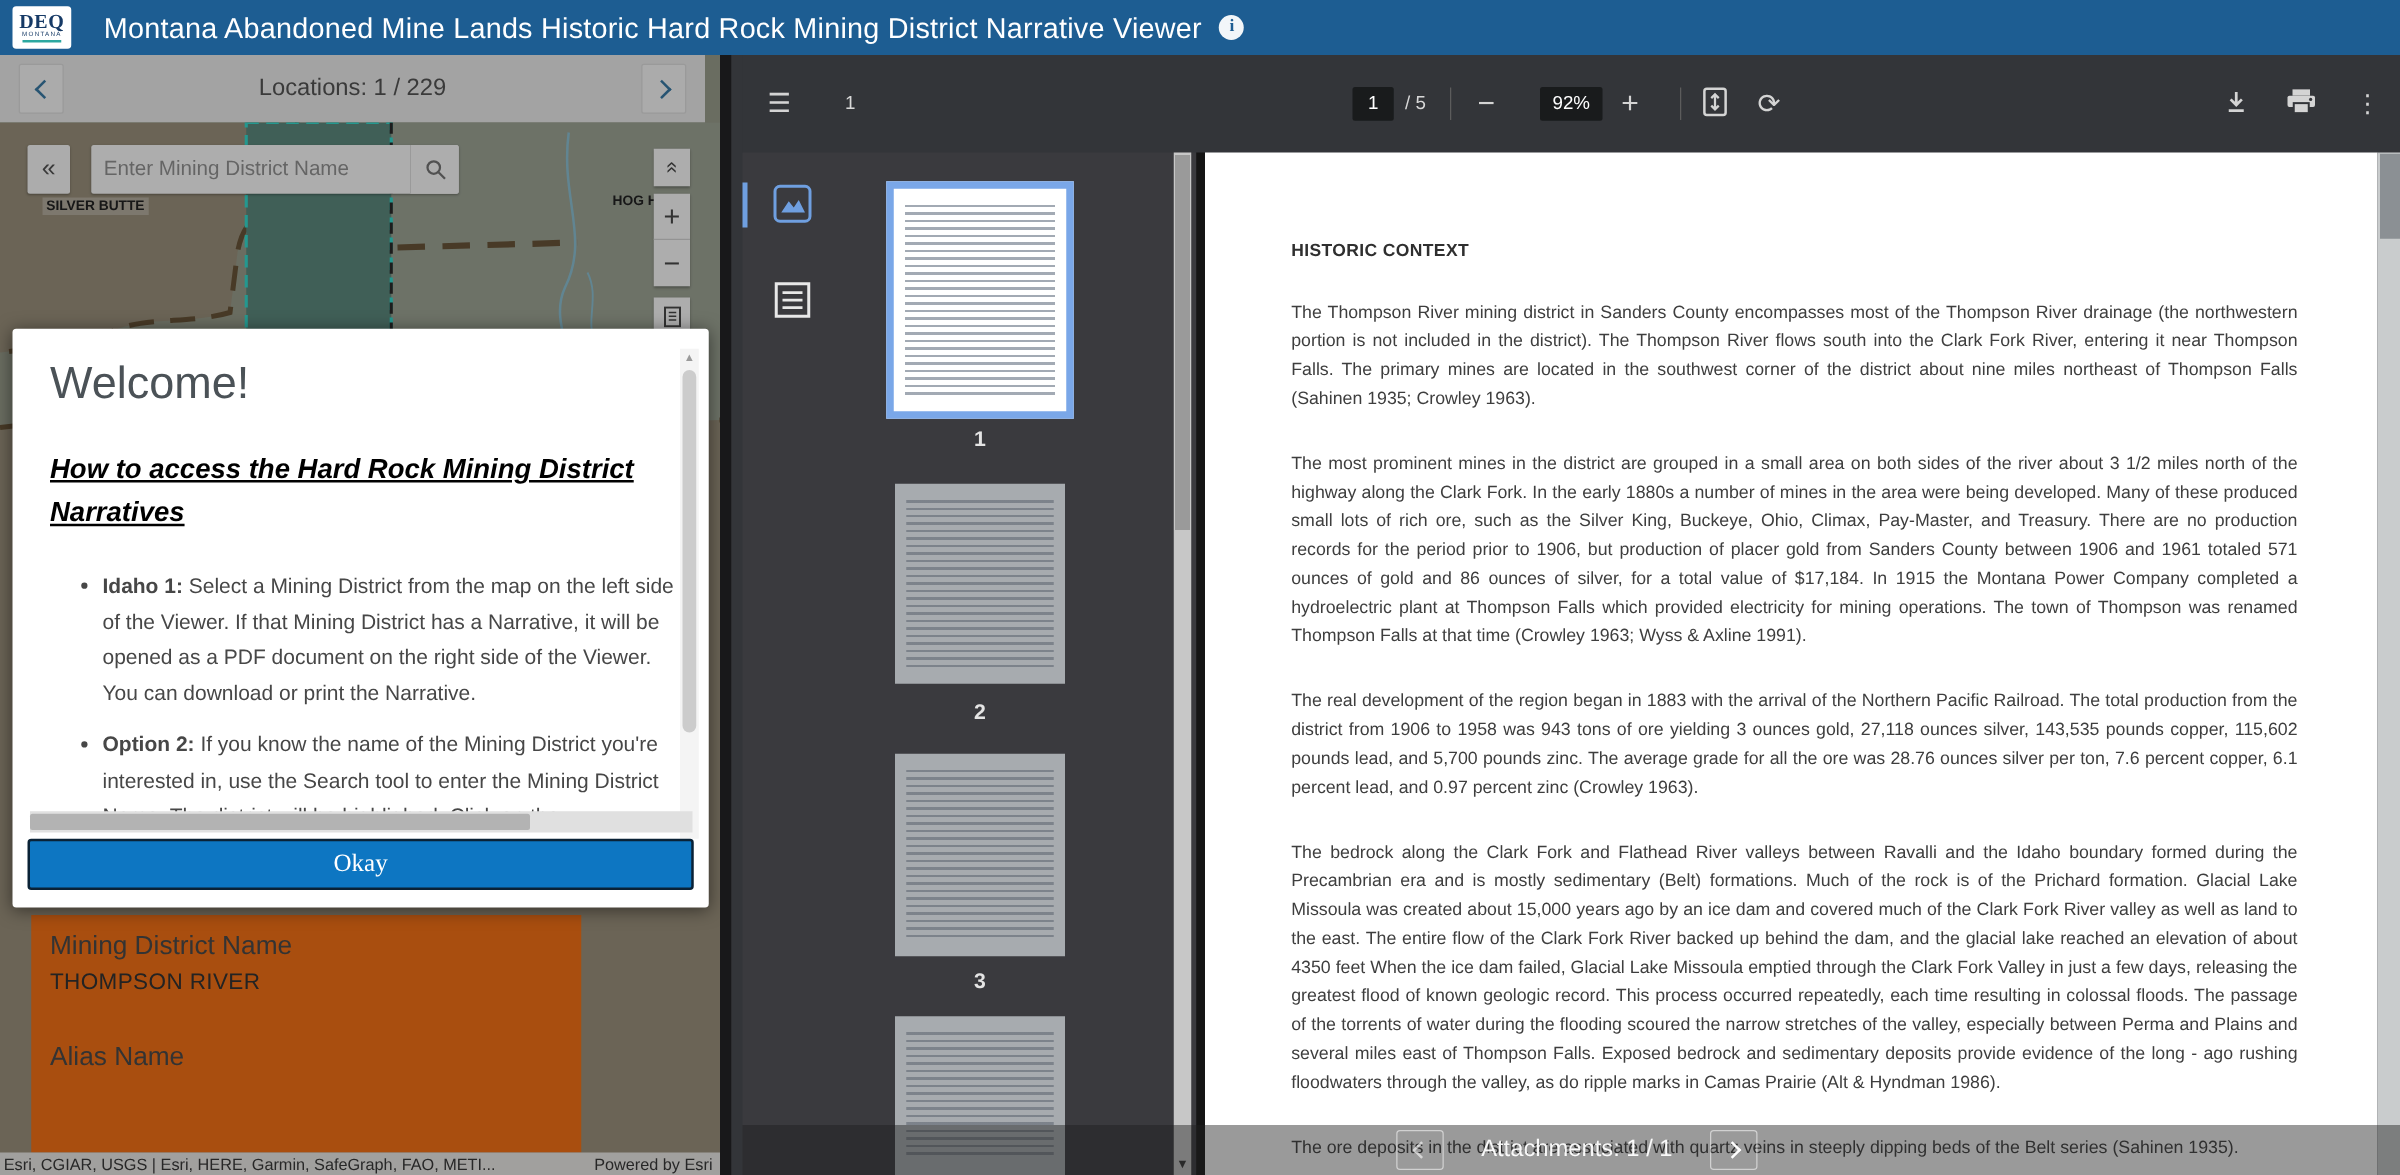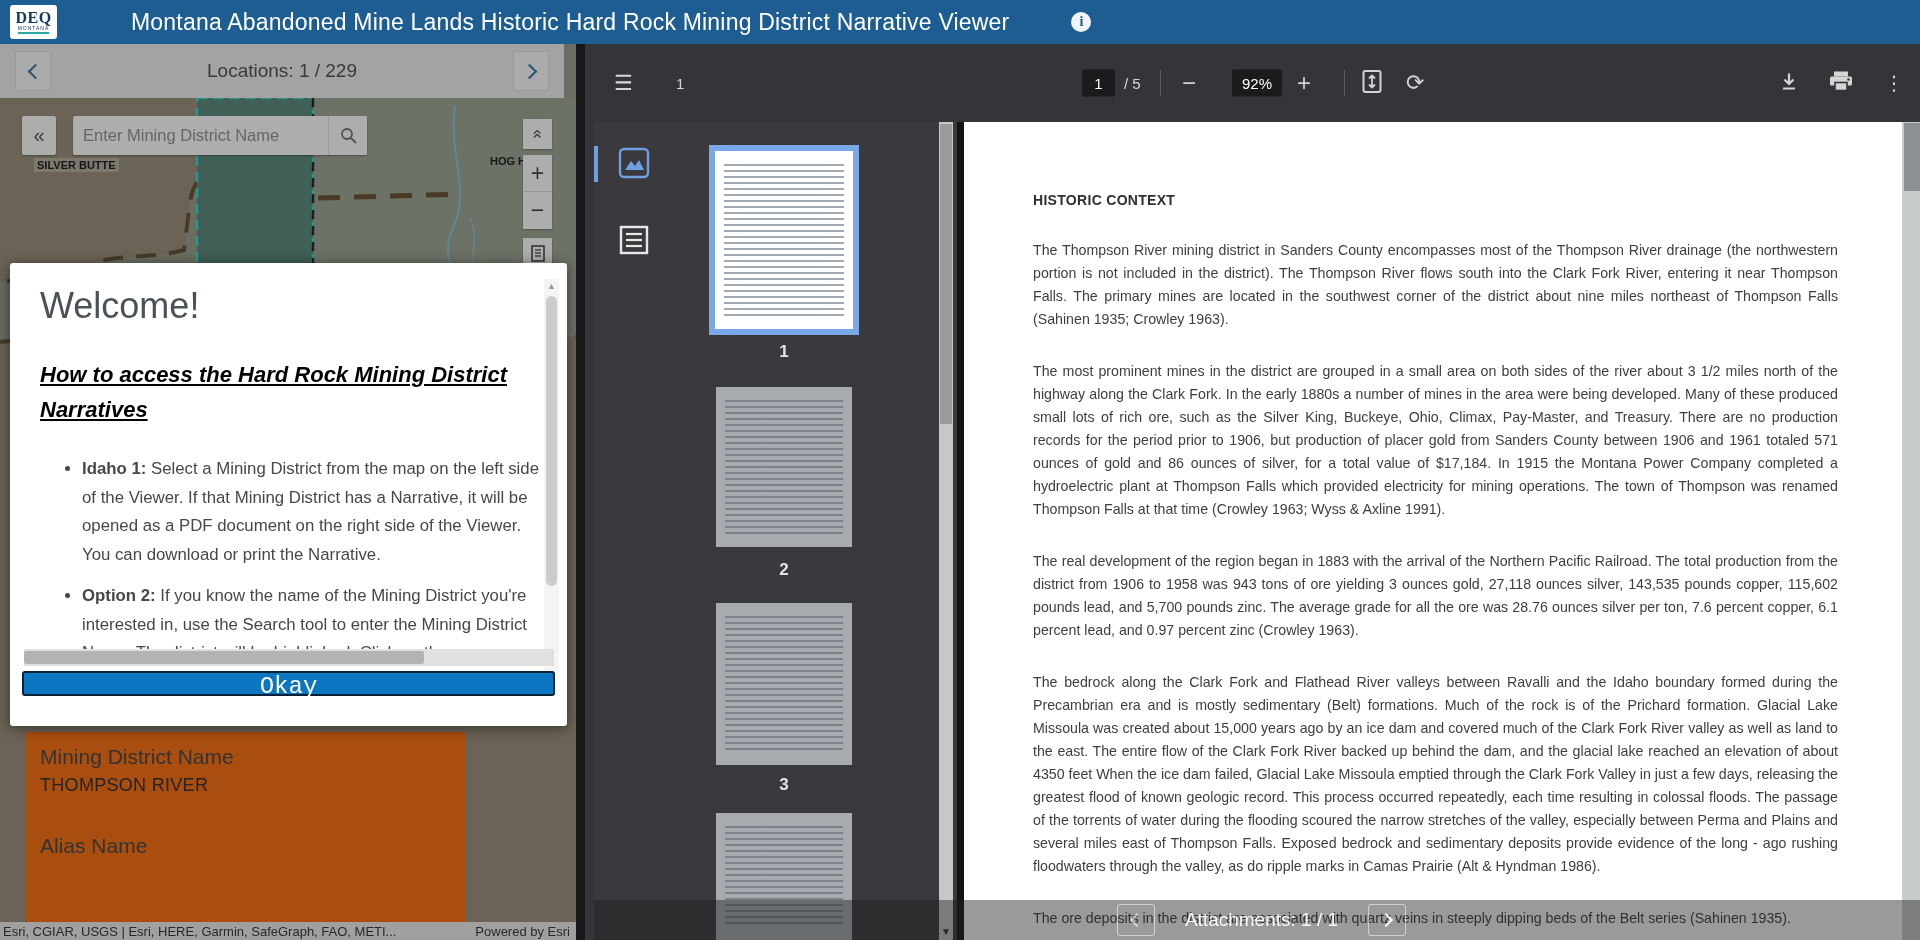--- a/index.html
+++ b/index.html
@@ -2,21 +2,21 @@
 <html><head>
 <meta charset="utf-8">
 <style>
   * { margin:0; padding:0; box-sizing:border-box; }
   html,body { width:1920px; height:940px; overflow:hidden; background:#222;
               font-family:"Liberation Sans", sans-serif; }
   .app { position:relative; width:1920px; height:940px; background:#38383d; }
 
   
   .app-header { position:absolute; left:0; top:0; width:1920px; height:44px;
-    background:#1d5d92; display:flex; align-items:center; padding-left:10px; z-index:50;gap:48px; }
+    background:#1d5d92; display:flex; align-items:center; padding-left:10px; z-index:50; }
   .deq-logo { width:47px; height:34px; background:#fff; border-radius:3px;
     display:flex; flex-direction:column; align-items:center; justify-content:center; line-height:1; }
   .deq-logo .deq-big { font-family:"Liberation Serif", serif; font-weight:700; font-size:16px; color:#163a66; letter-spacing:.5px; }
   .deq-logo .deq-small { font-size:5px; color:#163a66; letter-spacing:1px; border-bottom:2px solid #2ca8a0; padding-bottom:1px; }
   .app-title { color:#fff; font-size:23px; font-weight:400; margin-left:26px; letter-spacing:.2px; }
   .info-badge { width:20px; height:20px; border-radius:50%; background:#f2f6f9; color:#1d5d92;
     font-weight:700; font-size:14px; font-family:"Liberation Serif", serif;
     display:flex; align-items:center; justify-content:center; margin-left:14px; }
 
   
@@ -67,23 +67,23 @@
     line-height:35px; margin:30px 30px 0 30px; }
   .dlg-list { margin:28px 0 0 0; padding-left:72px; width:540px; }
   .dlg-list li { font-size:16.8px; color:#474747; line-height:28.5px; margin-bottom:13px; }
   .dlg-vscroll { position:absolute; right:8px; top:16px; width:15px; height:392px; background:#f4f4f4; }
   .dlg-vscroll .arr { color:#9a9a9a; font-size:9px; text-align:center; line-height:14px; }
   .dlg-vscroll .thumb { position:absolute; left:2px; top:17px; width:11px; height:290px; background:#ccc; border-radius:6px; }
   .dlg-hscroll { position:absolute; left:14px; top:386px; width:530px; height:17px; background:#e0e0e0;
     display:flex; align-items:center; }
   .dlg-hscroll .arr { color:#888; font-size:10px; width:16px; text-align:center; }
   .dlg-hscroll .thumb { height:13px; width:400px; background:#b3b3b3; border-radius:2px; }
-  .okay-btn { position:absolute; left:12px; top:408px; width:533px; height:25px; background:#0d76c2;
-    border:2px solid #0a2236; border-radius:3px; color:#fff; font-size:24px; font-weight:400;
-    font-family:Liberation Mono, monospace; cursor:pointer; }
+  .okay-btn { position:absolute; left:12px; top:408px; width:533px; height:41px; background:#0d76c2;
+    border:2px solid #0a2236; border-radius:3px; color:#fff; font-size:20px; font-weight:400;
+    font-family:Liberation Serif, serif; cursor:pointer; }
 
   
   .pdf-panel { position:absolute; left:576px; top:44px; width:1344px; height:896px; background:#333539;
     border-left:9px solid #18181a; }
   .pdf-toolbar { position:absolute; left:9px; top:0; width:1335px; height:78px; background:#333539; }
   .tb { position:absolute; top:50%; transform:translateY(-50%); color:#d4d4d4; }
   .tb-box { background:#191b1c; color:#fff; font-size:15px; text-align:center; border-radius:2px; height:27px; line-height:27px; }
   .tb-sep { width:1px; height:26px; background:#5c5c5c; }
   .tb-btn { background:none; border:none; color:#d4d4d4; cursor:pointer; font-family:"Liberation Sans",sans-serif; }
 

